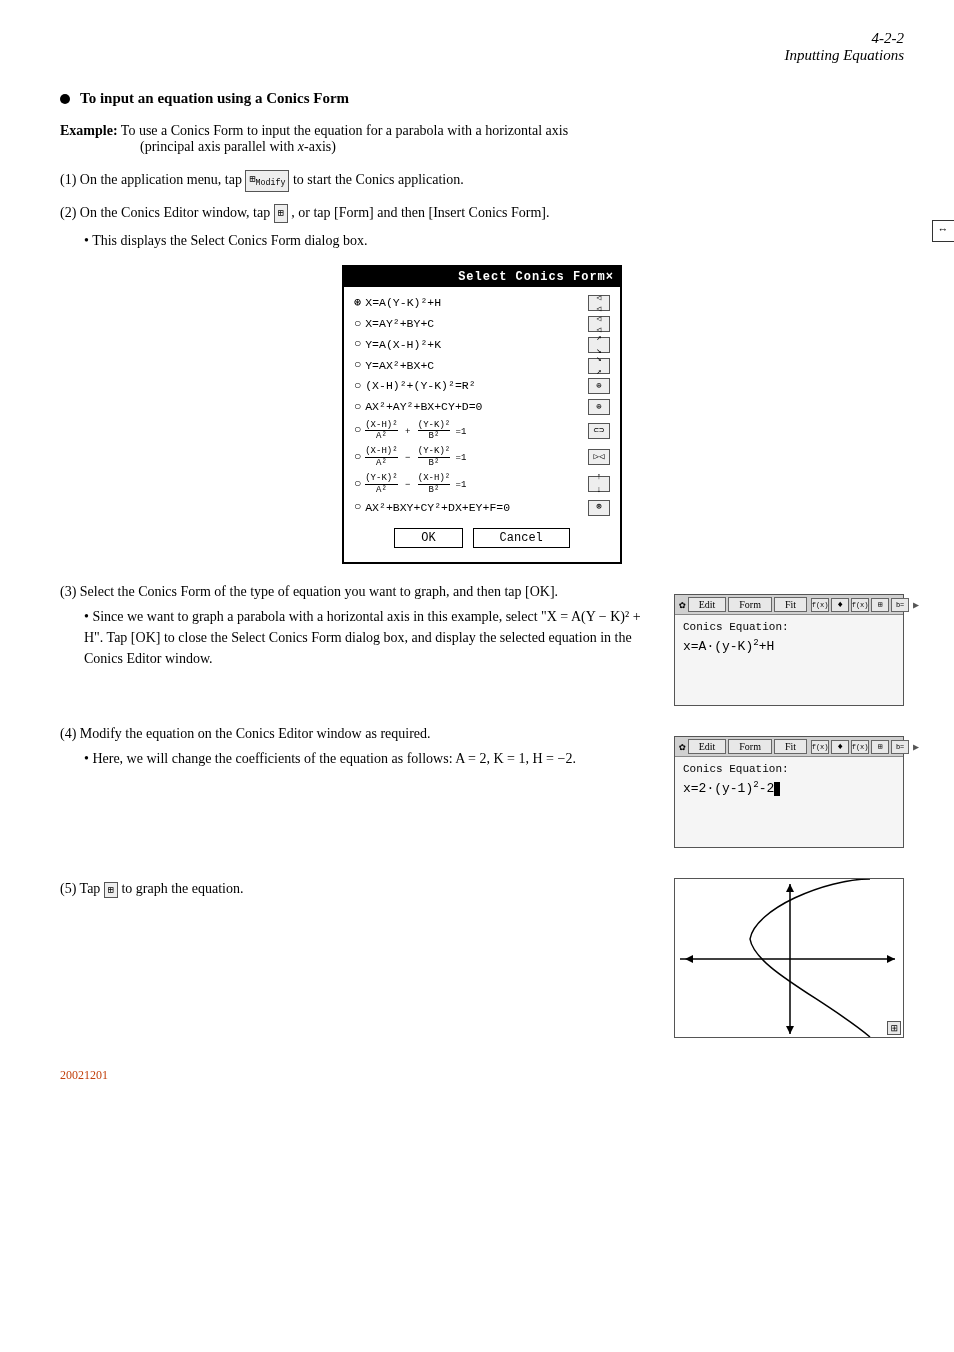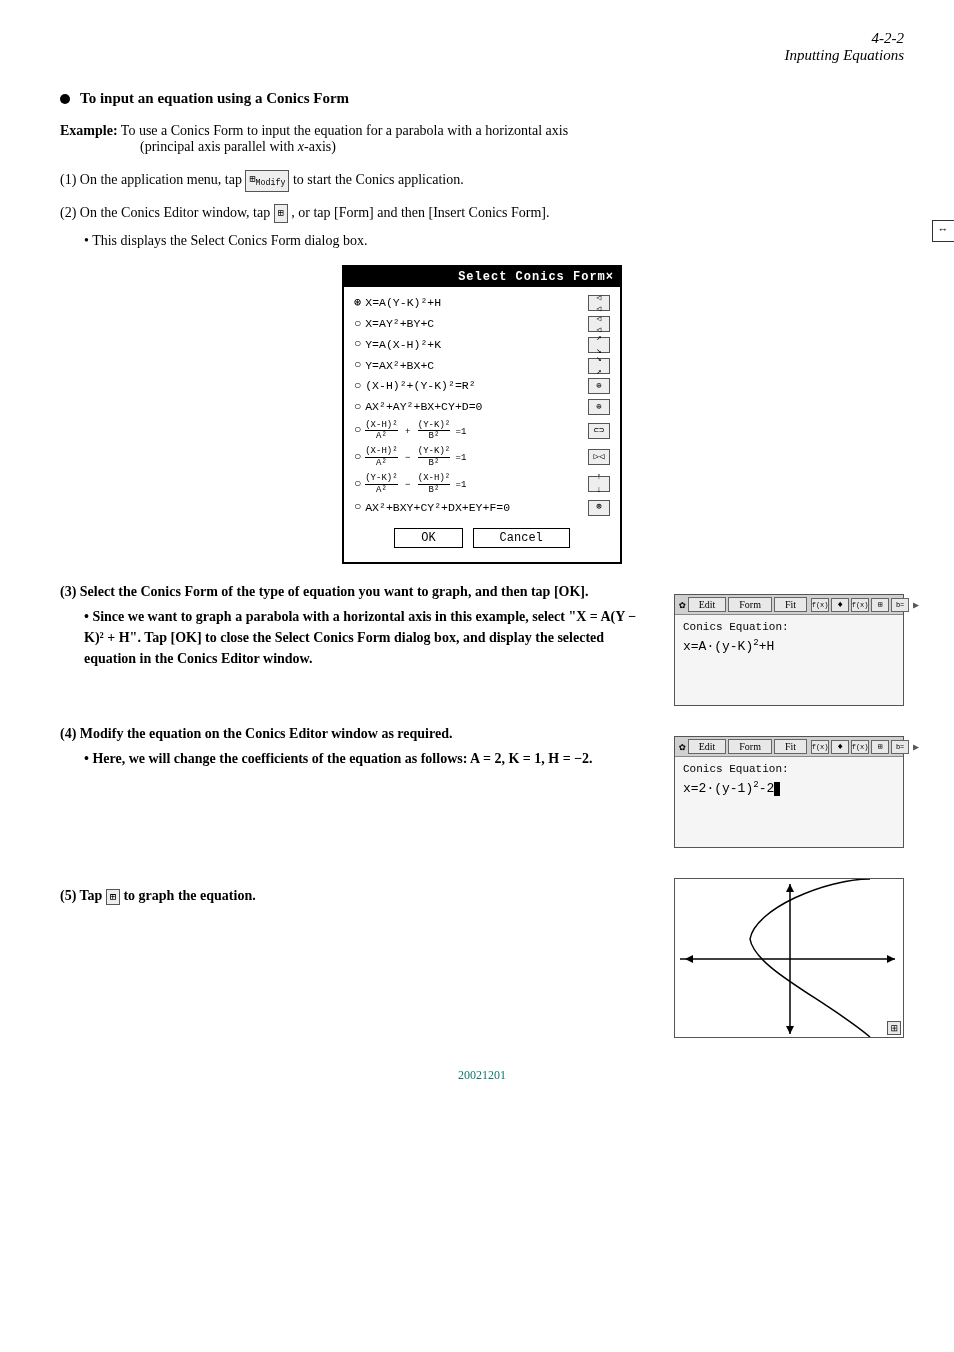--- a/index.html
+++ b/index.html
@@ -247,34 +247,32 @@
     }
 
     .step-with-image {
       display: flex;
       gap: 20px;
       margin-bottom: 20px;
     }
 
     .step-left {
       flex: 1;
-      font-weight: bold;
     }
 
     .step-right {
       flex-shrink: 0;
       display: flex;
       align-items: flex-start;
       padding-top: 10px;
     }
 
     .footer {
-      text-align: center;
       font-size: 12px;
-      color: #0f766e;
+      color: #c2410c;
       margin-top: 30px;
     }
 
     .inline-icon {
       display: inline-block;
       border: 1px solid #555;
       background: #eee;
       padding: 1px 3px;
       font-size: 10px;
       font-family: 'Courier New', monospace;
@@ -509,21 +507,21 @@
         <div class="calc-body">
           <div class="calc-label">Conics Equation:</div>
           <div class="calc-equation">x=2·(y-1)<sup>2</sup>-2<span class="calc-cursor"></span></div>
         </div>
       </div>
     </div>
   </div>
 
   <div class="step-with-image">
     <div class="step-left">
-      <div style="margin-top: 20px;">
+      <div style="margin-top: 13px;">
         <span>(5) Tap </span>
         <span class="inline-icon">⊞</span>
         <span> to graph the equation.</span>
       </div>
     </div>
     <div class="step-right">
 
       <div style="position:relative; border: 1.5px solid #555; width:230px; height:160px; background:#fff; overflow:hidden;">
         <svg width="230" height="160">
 

